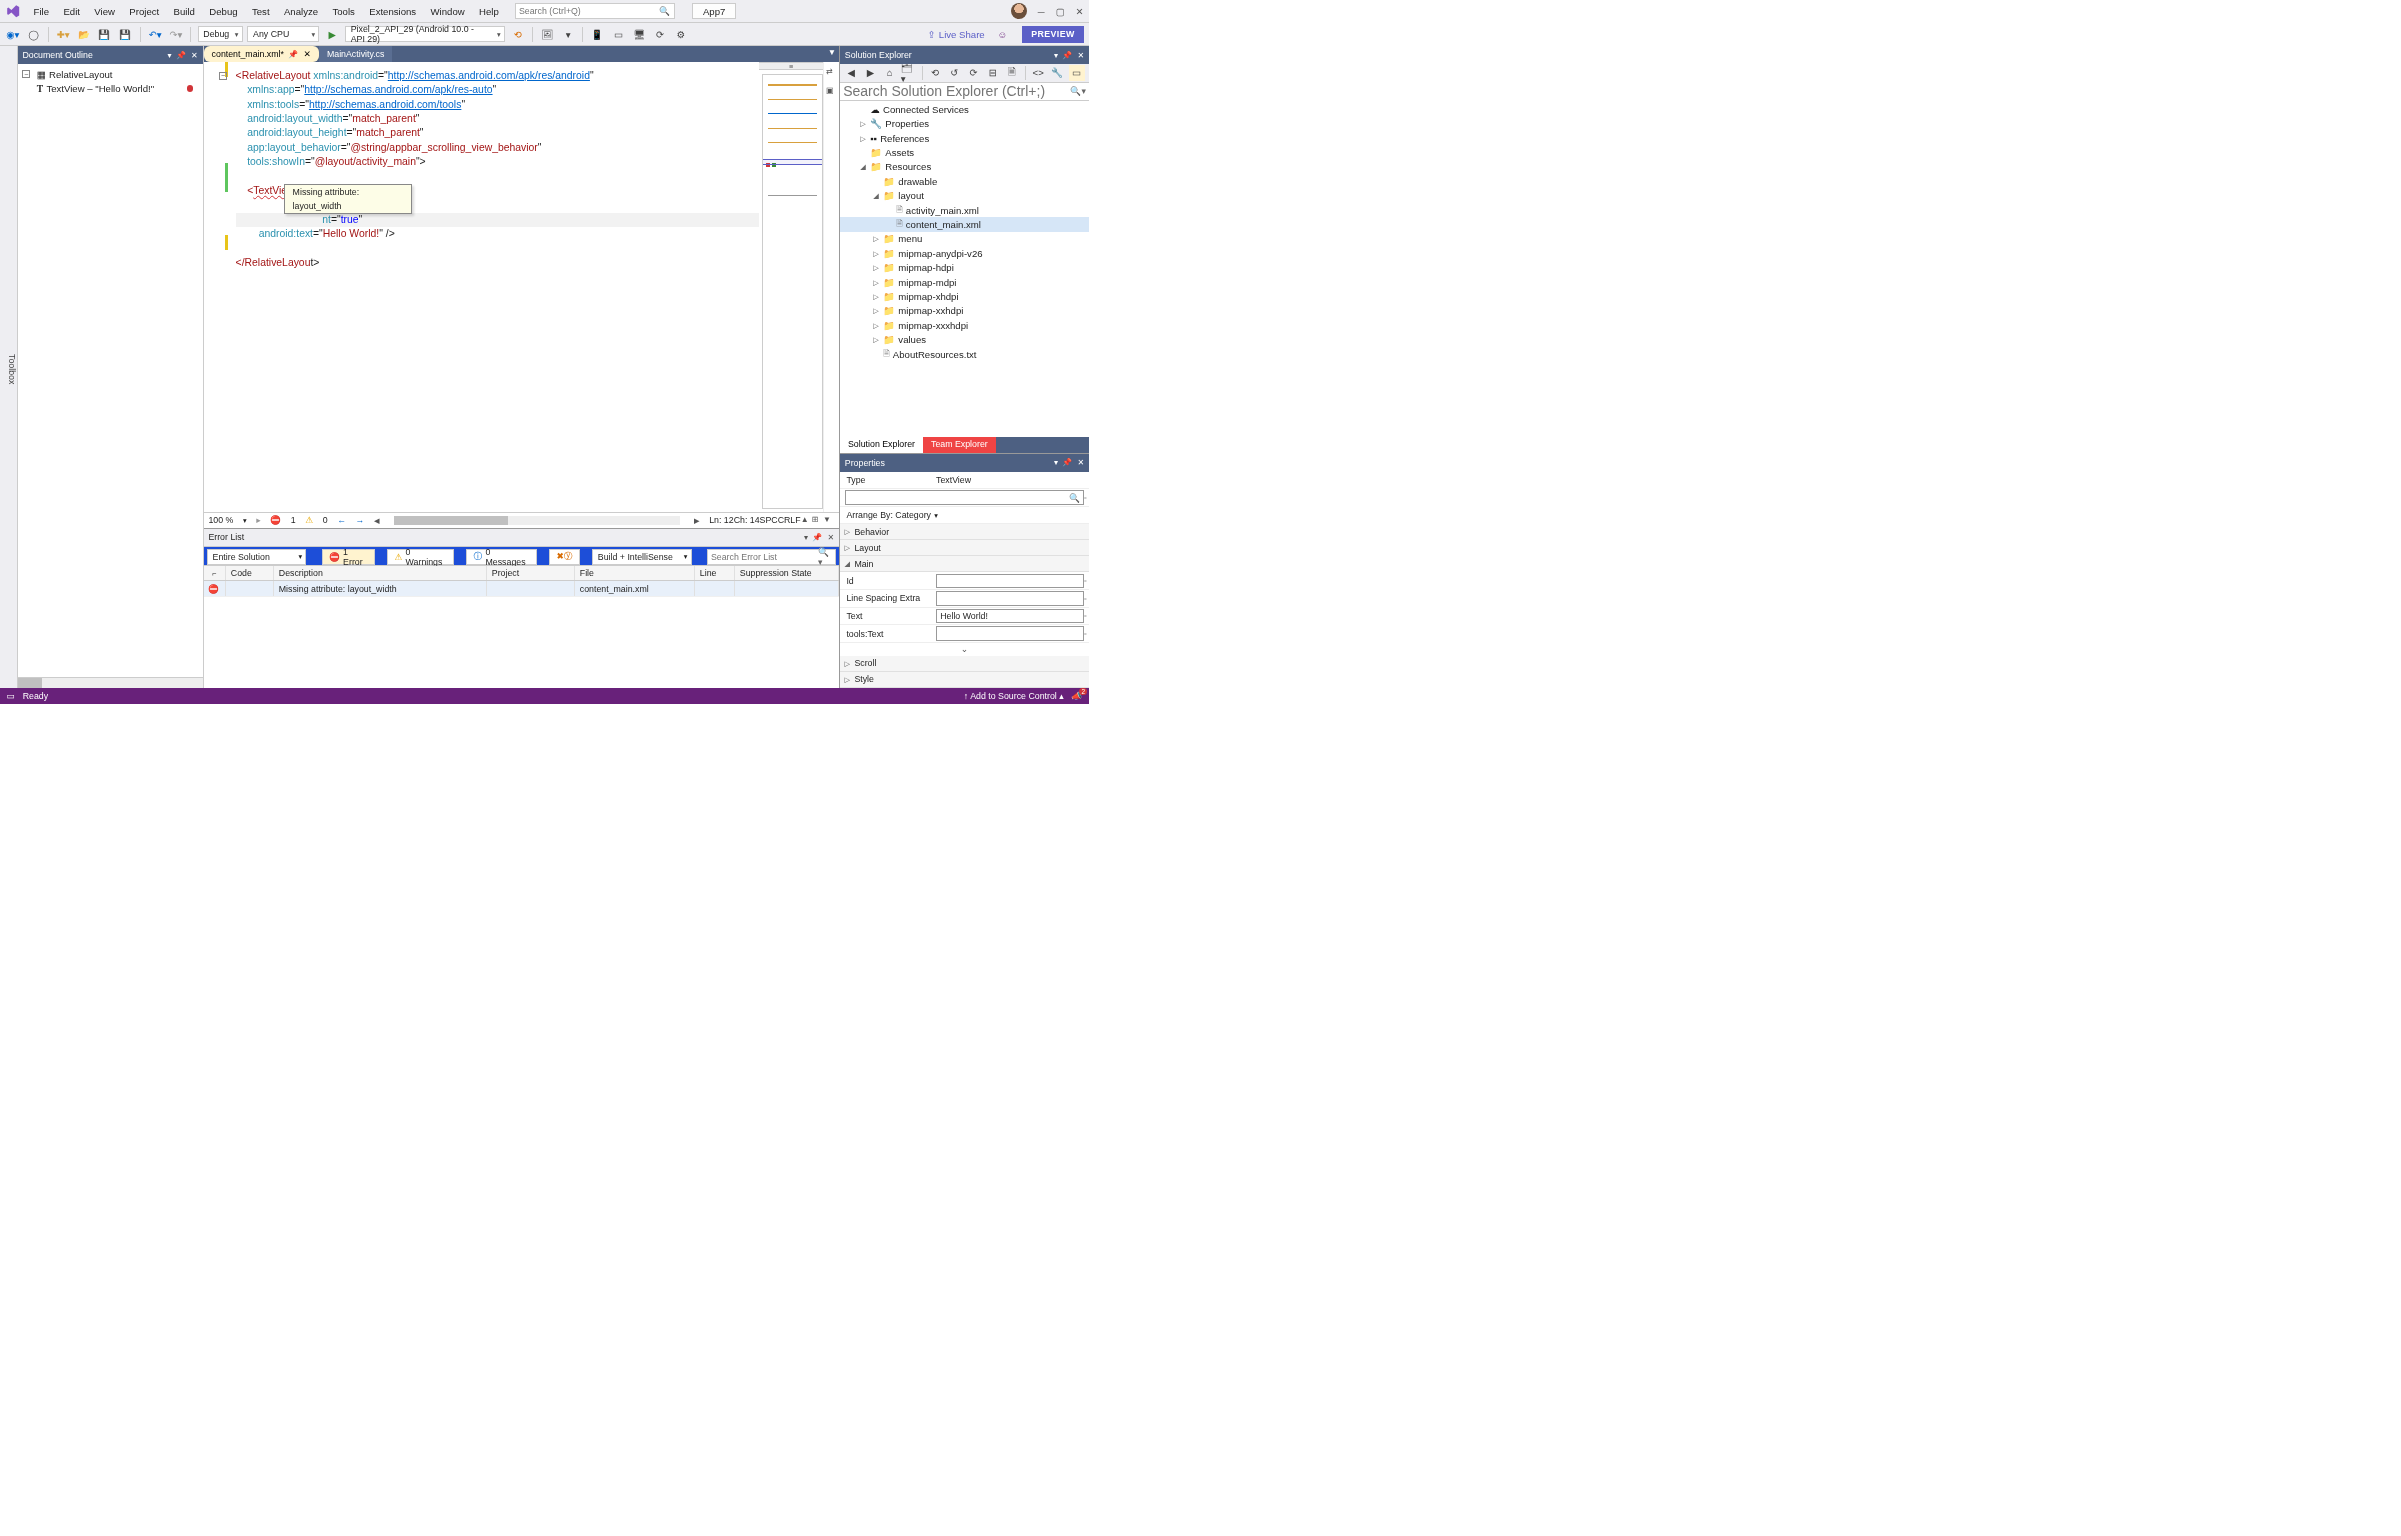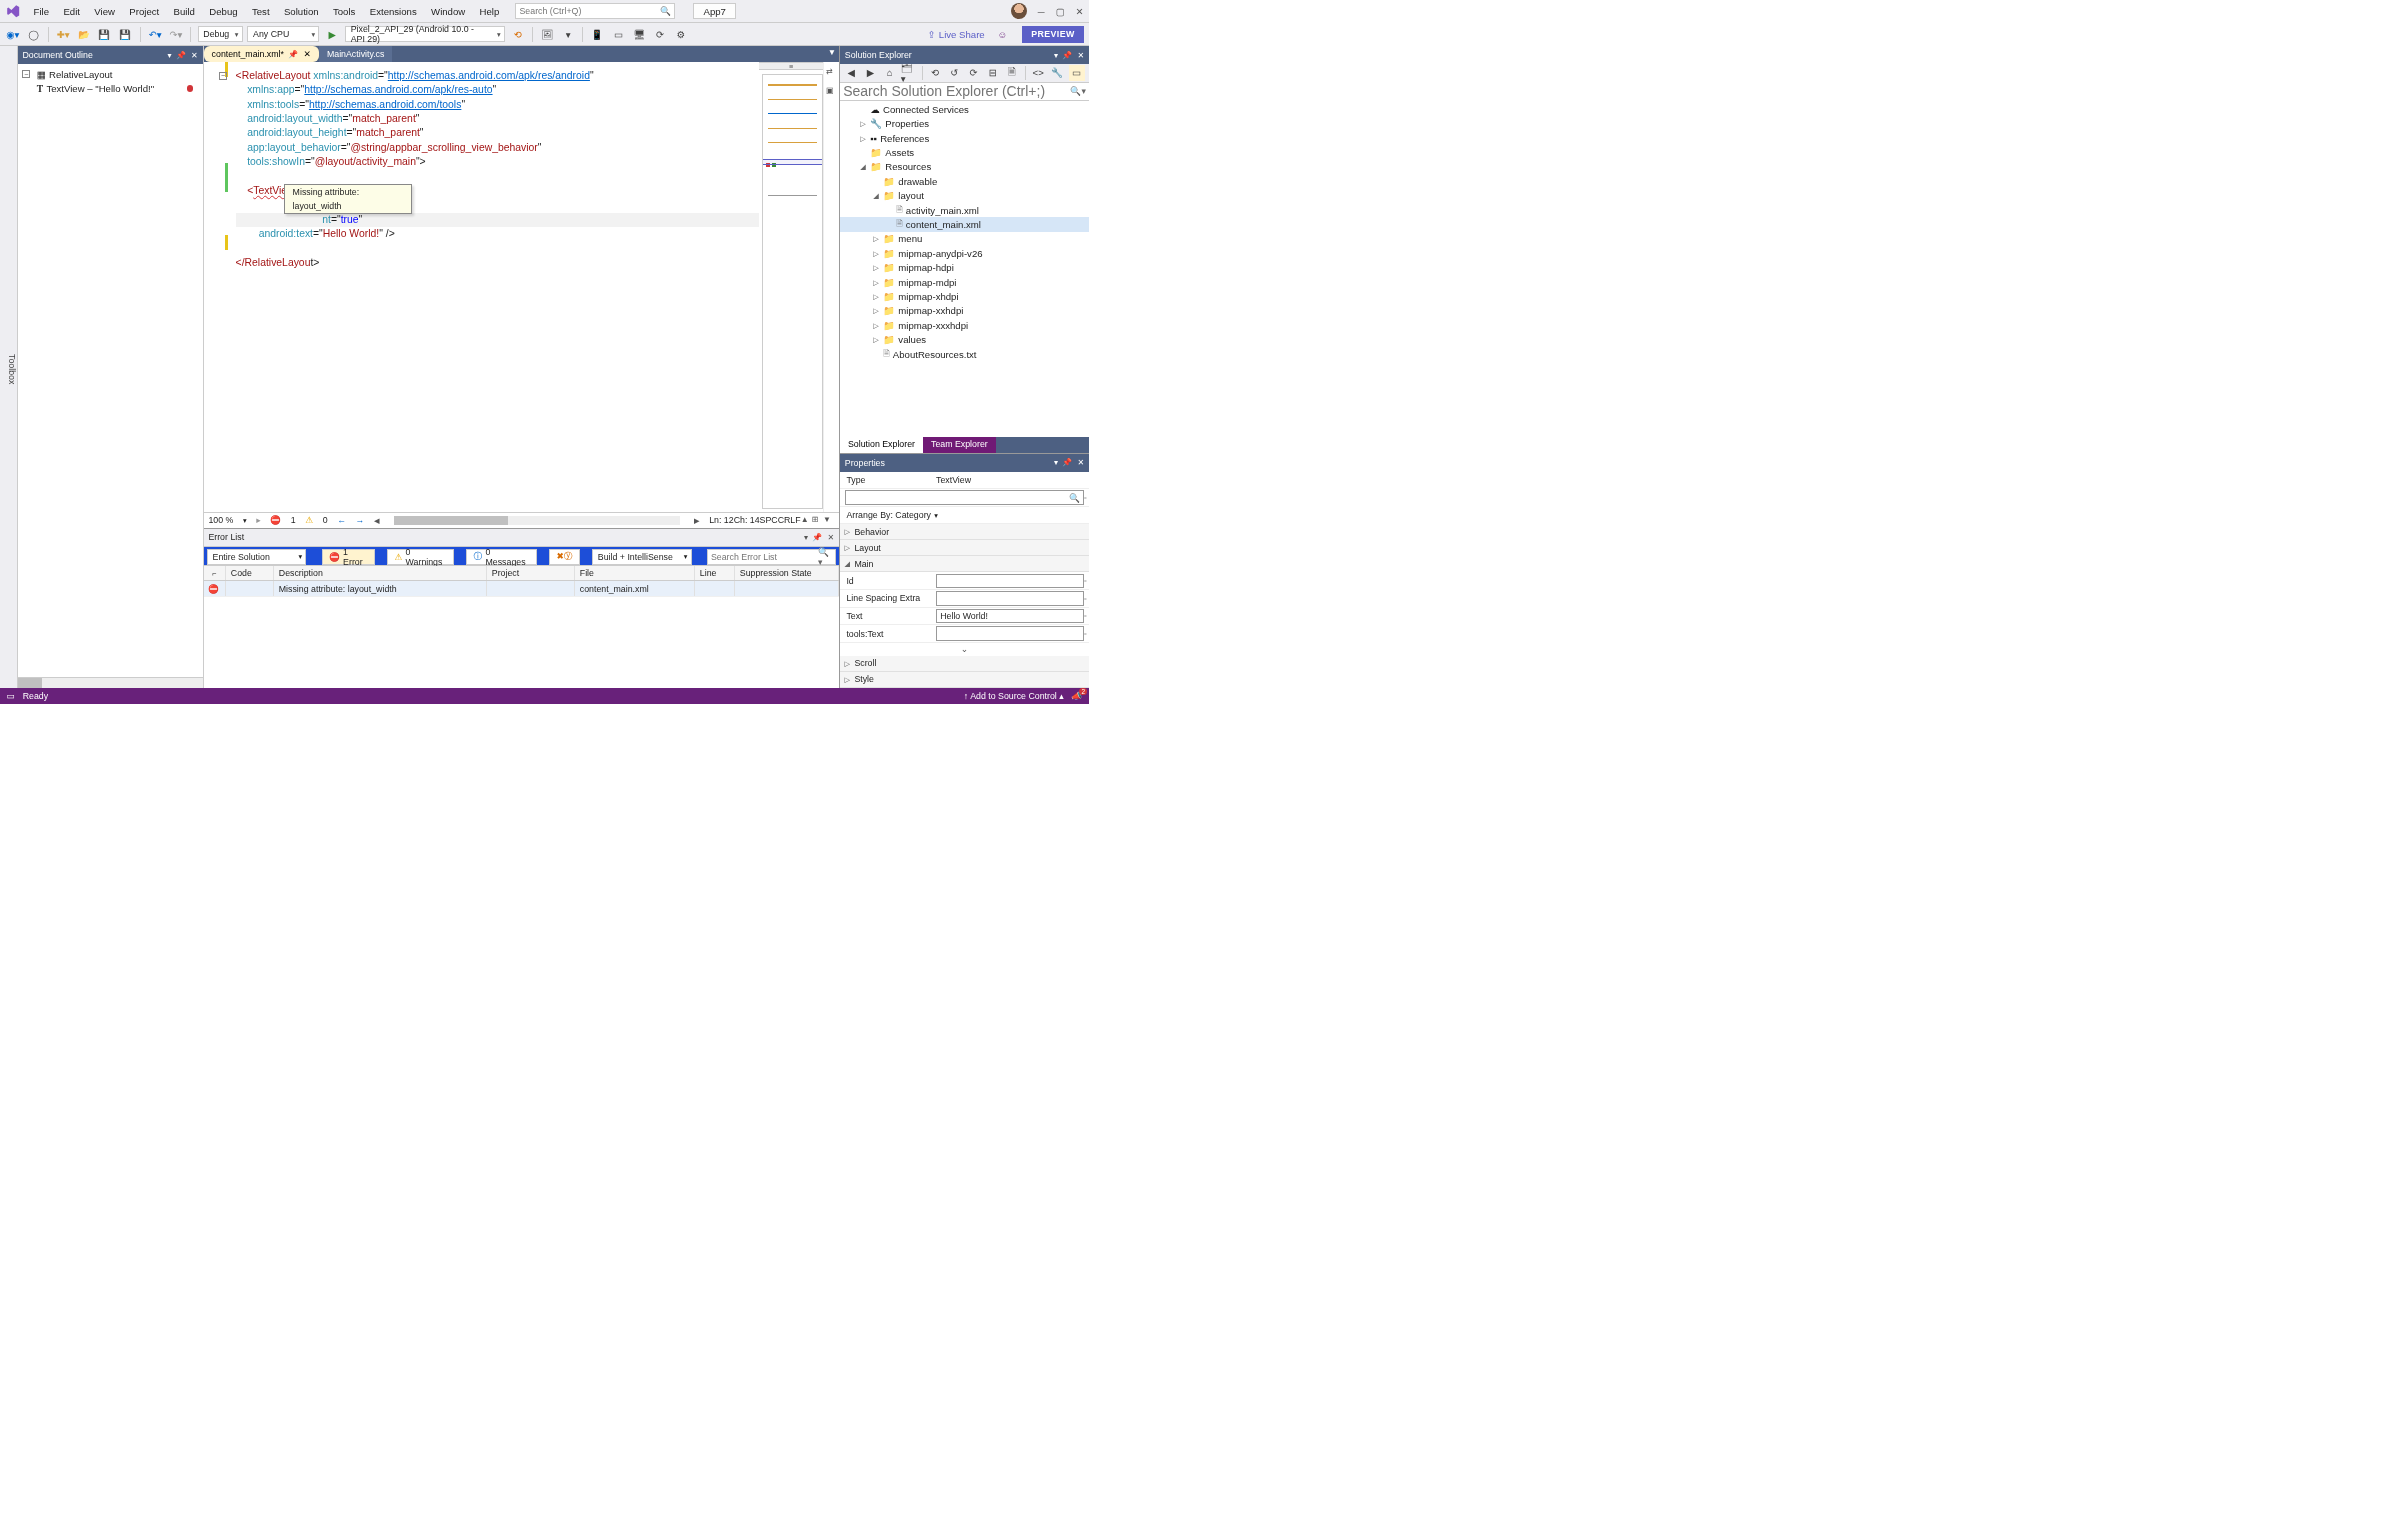--- a/index.html
+++ b/index.html
@@ -122,21 +122,21 @@
         <path fill="#8655c6" d="M17 2l5 3v14l-5 3-8-8-5 4-2-1V7l2-1 5 4 8-8z"></path>
       </svg>
   </div>
   <span class="menu-item">File</span>
   <span class="menu-item">Edit</span>
   <span class="menu-item">View</span>
   <span class="menu-item">Project</span>
   <span class="menu-item">Build</span>
   <span class="menu-item">Debug</span>
   <span class="menu-item">Test</span>
-  <span class="menu-item">Solution</span>
+  <span class="menu-item">Analyze</span>
   <span class="menu-item">Tools</span>
   <span class="menu-item">Extensions</span>
   <span class="menu-item">Window</span>
   <span class="menu-item">Help</span>
   <div class="search-box">
     <input placeholder="Search (Ctrl+Q)" style="">
     <span class="search-icon ico">🔍</span>
   </div>
   <div class="app-badge">App7</div>
   <div class="menubar-right">
@@ -466,21 +466,21 @@
           <span>values</span>
         </div>
       <div class="sol-row sol-indent-2">
           <span class="chev"></span>
           <span class="ico file-ico">🗎</span>
           <span>AboutResources.txt</span>
         </div>
     </div>
     <div class="sol-tabs">
       <div class="sol-tab active">Solution Explorer</div>
-      <div class="sol-tab" style="background:#701a75;color:#fff">Team Explorer</div>
+      <div class="sol-tab" style="background:#ef4444;color:#fff">Team Explorer</div>
     </div>
 
     <div class="props">
       <div class="panel-header">
         <span>Properties</span>
         <div class="panel-hdr-icons">
             <span>▾</span>
             <span>📌</span>
             <span>✕</span>
           </div>

